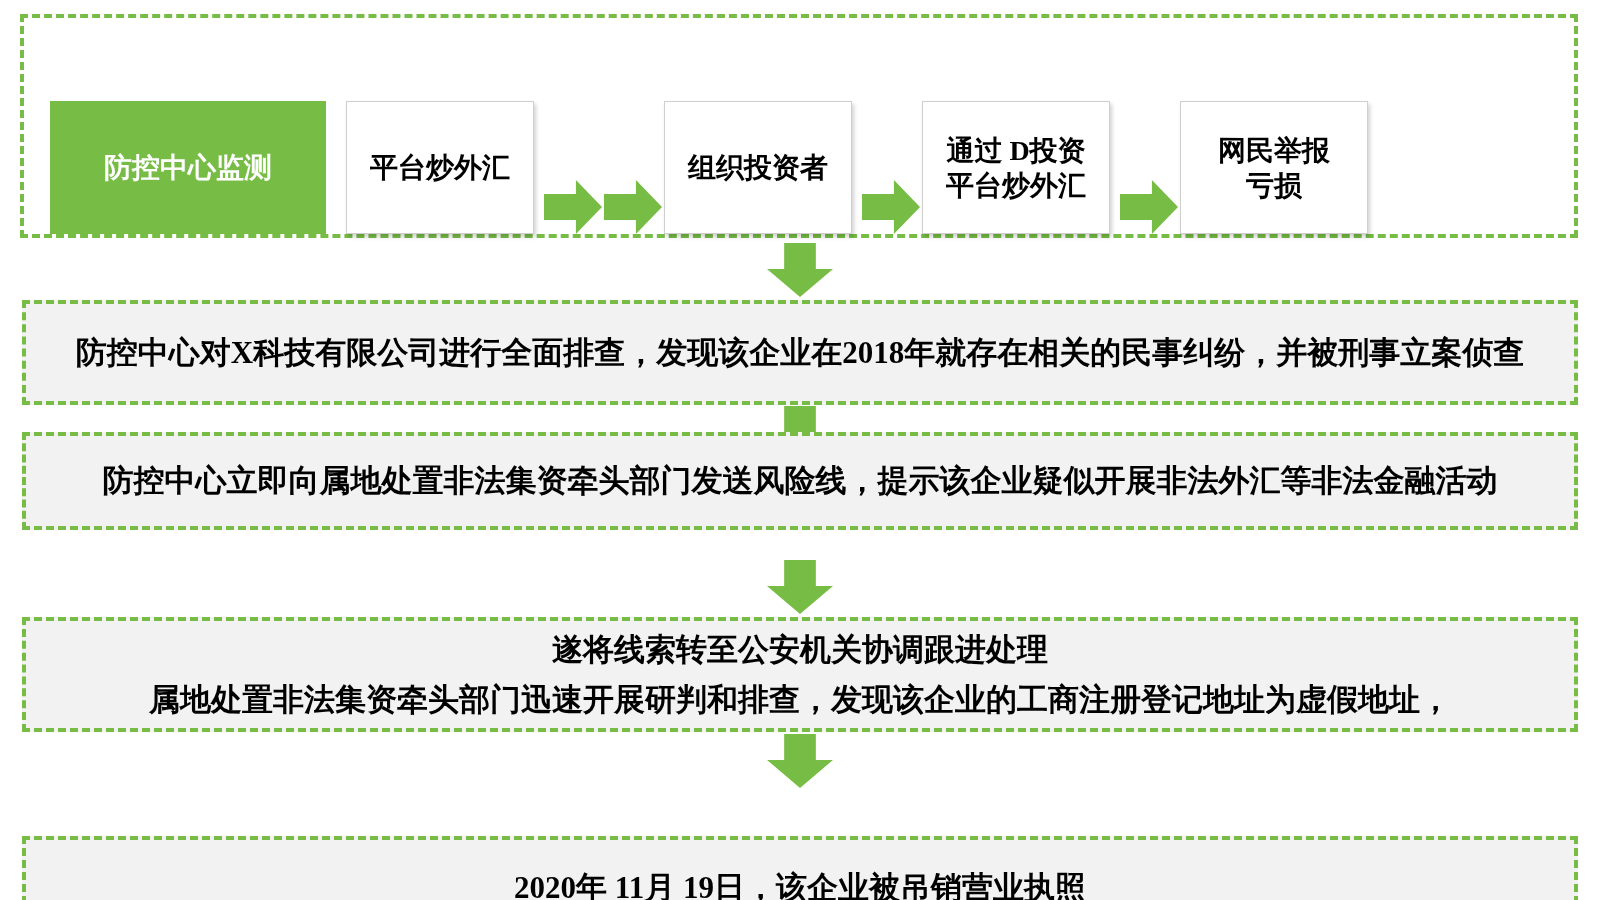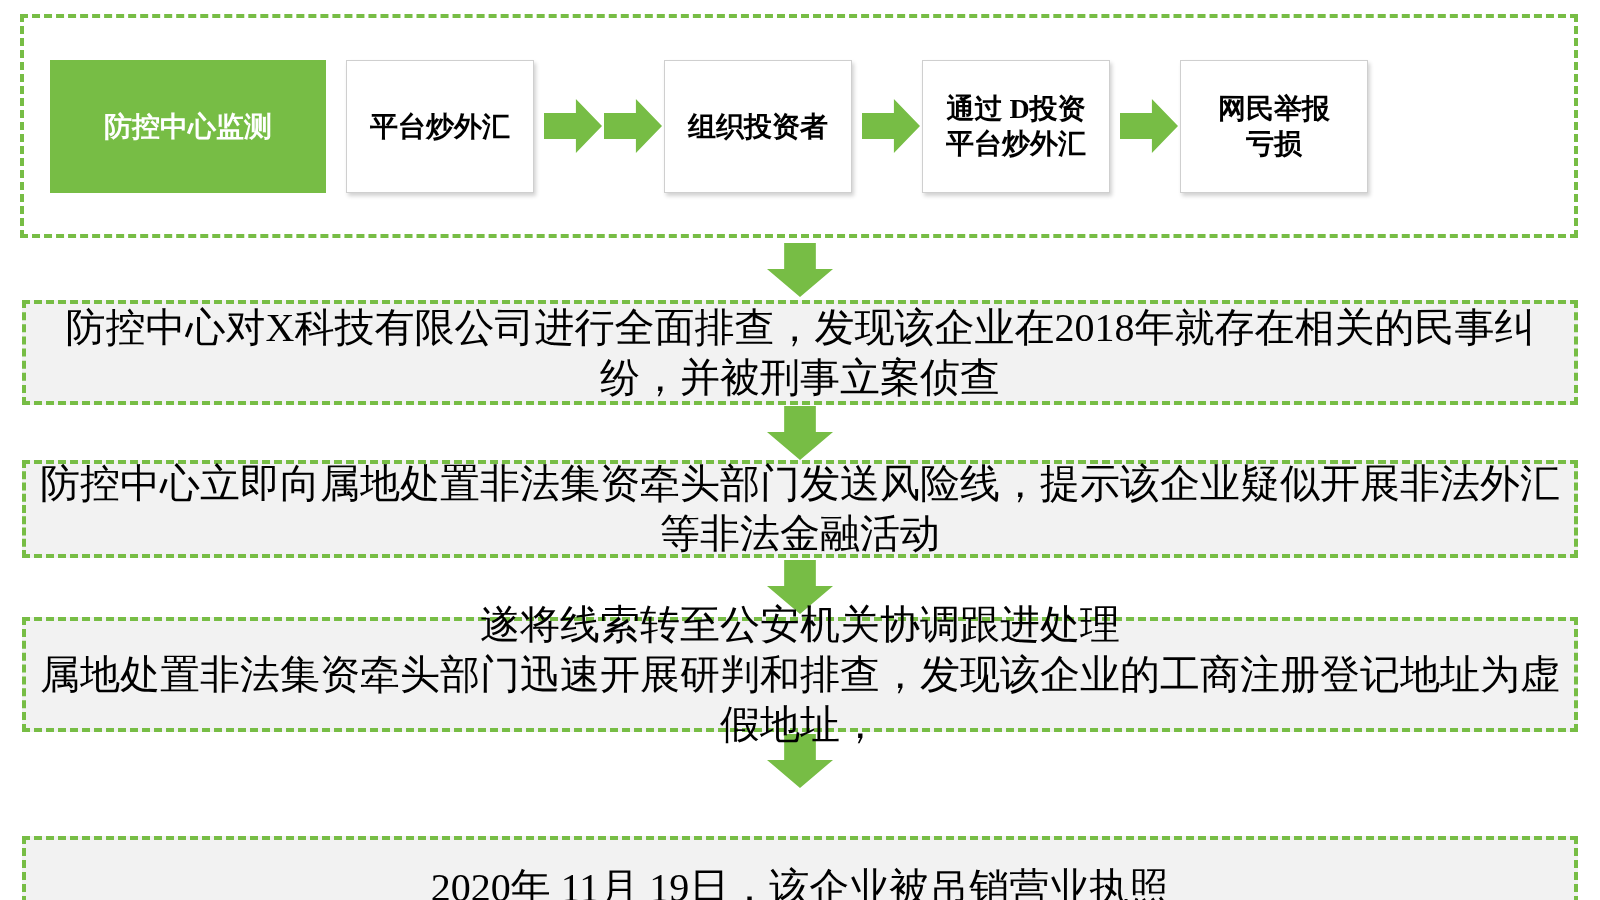--- a/index.html
+++ b/index.html
@@ -17,21 +17,21 @@
     font-family:"Liberation Serif","DejaVu Serif",serif;
     color:var(--text);
     overflow:hidden;
   }
   
   .top-flow{
     position:absolute;left:20px;top:14px;
     width:1558px;height:224px;
     border:4px dashed var(--green);
     background:#ffffff;
-    display:flex;align-items:center;
+    display:flex;align-items:flex-end;
     padding-left:26px;
   }
   .node{
     height:133px;
     display:flex;align-items:center;justify-content:center;
     text-align:center;
     font-weight:bold;
     font-size:28px;
     line-height:1.25;
   }
@@ -68,27 +68,27 @@
   .varrow.a3{top:560px;}
   .varrow.a4{top:734px;}
   
   .section{
     position:absolute;left:22px;
     width:1556px;
     border:4px dashed var(--green);
     background:var(--section-bg);
     display:flex;flex-direction:column;
     align-items:center;justify-content:center;
-    text-align:center;
-    font-weight:normal;
-    font-size:40px;
+    text-align:right;
+    font-weight:bold;
+    font-size:31px;
     line-height:50px;
   }
   .s2{top:300px;height:105px;}
-  .s3{top:460px;height:98px;}
+  .s3{top:432px;height:98px;}
   .s4{top:617px;height:115px;}
   .s5{top:836px;height:104px;}
 </style>
 </head>
 <body>
 
 <div class="page">
 
   <div class="top-flow">
     <div class="node gbox">

